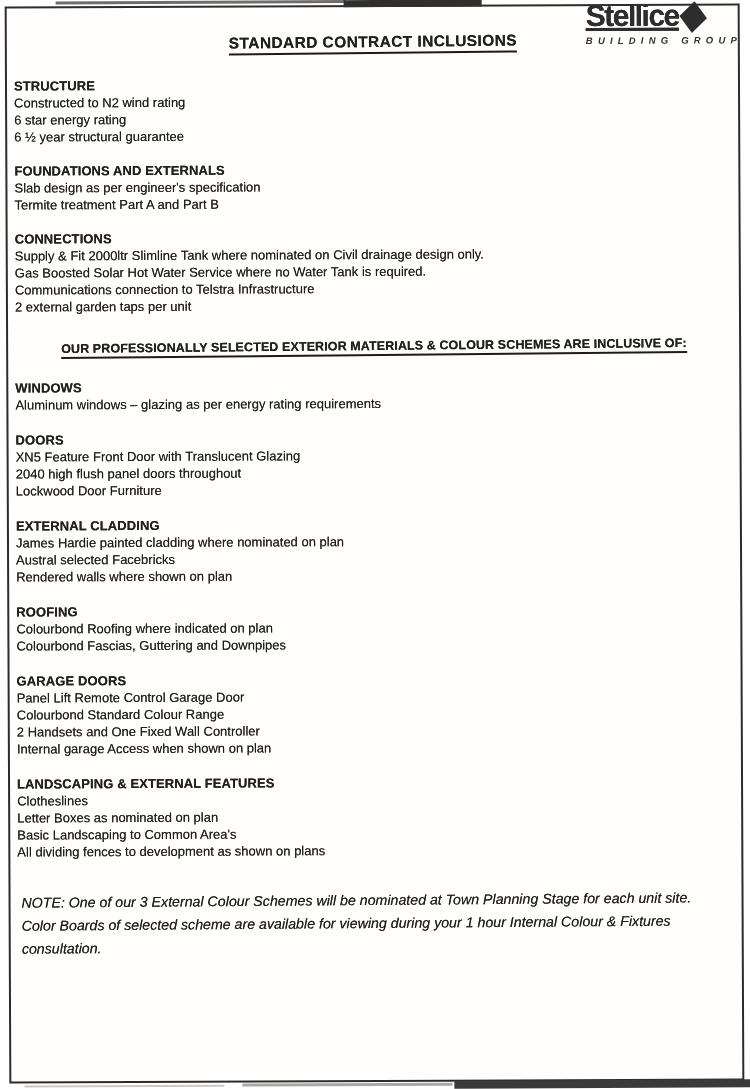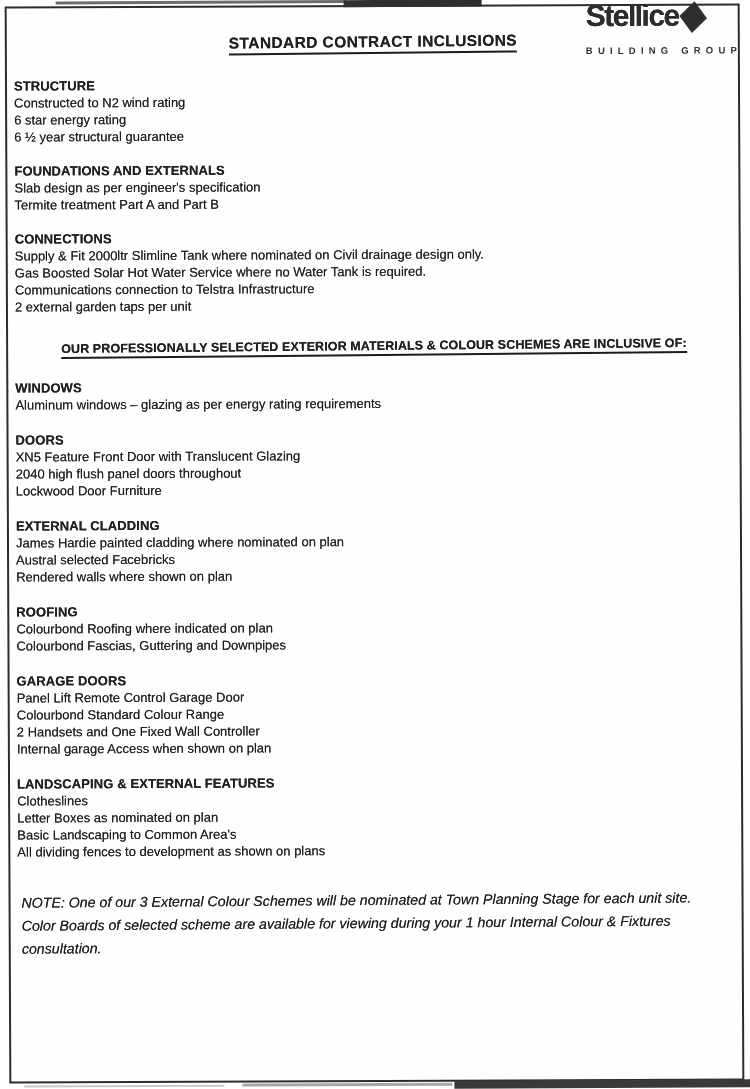--- a/index.html
+++ b/index.html
@@ -26,33 +26,33 @@
   .smudge-top-1 { left:58px; top:0; width:290px; height:3px; background:#6d6d6d; }
   .smudge-top-2 { left:346px; top:0; width:138px; height:7px; background:#2f2f2f; }
   .smudge-bottom-1 { left:22px; top:1084px; width:200px; height:2px; background:#c9c9c9; }
   .smudge-bottom-2 { left:240px; top:1083px; width:210px; height:3px; background:#a8a8a8; }
   .smudge-bottom-3 { left:452px; top:1081px; width:298px; height:8px; background:#3a3a3a; }
 
   .logo {
     position:absolute; left:588px; top:2px; width:152px;
     color:#2d2d2d; text-align:left;
   }
-  .logo-row { display:flex; align-items:center; }
+  .logo-row { display:flex; align-items:center;text-decoration:underline; }
   .brand-name {
     font-size:30px; font-weight:700; letter-spacing:-1.5px; line-height:30px;
     text-shadow:0 0 0.6px #3a3a3a;
   }
   .diamond {
     display:inline-block; width:21px; height:21px; background:#2d2d2d;
     transform:rotate(50deg) skew(4deg,4deg);
     margin-left:4px; margin-top:2px;
   }
   .brand-tagline {
     font-size:9.5px; font-weight:700; letter-spacing:5.2px;
-    margin-top:14px; color:#323232; white-space:nowrap;
+    margin-top:4px; color:#323232; white-space:nowrap;font-style:italic;
   }
 
   .doc-title {
     position:absolute; top:33px; left:0; width:750px; text-align:center;
   }
   .doc-title span {
     display:inline-block;
     font-size:15.5px; font-weight:700; letter-spacing:0.4px;
     border-bottom:2.5px solid #1c1c1c; padding-bottom:1px;
     transform:rotate(-0.35deg);

